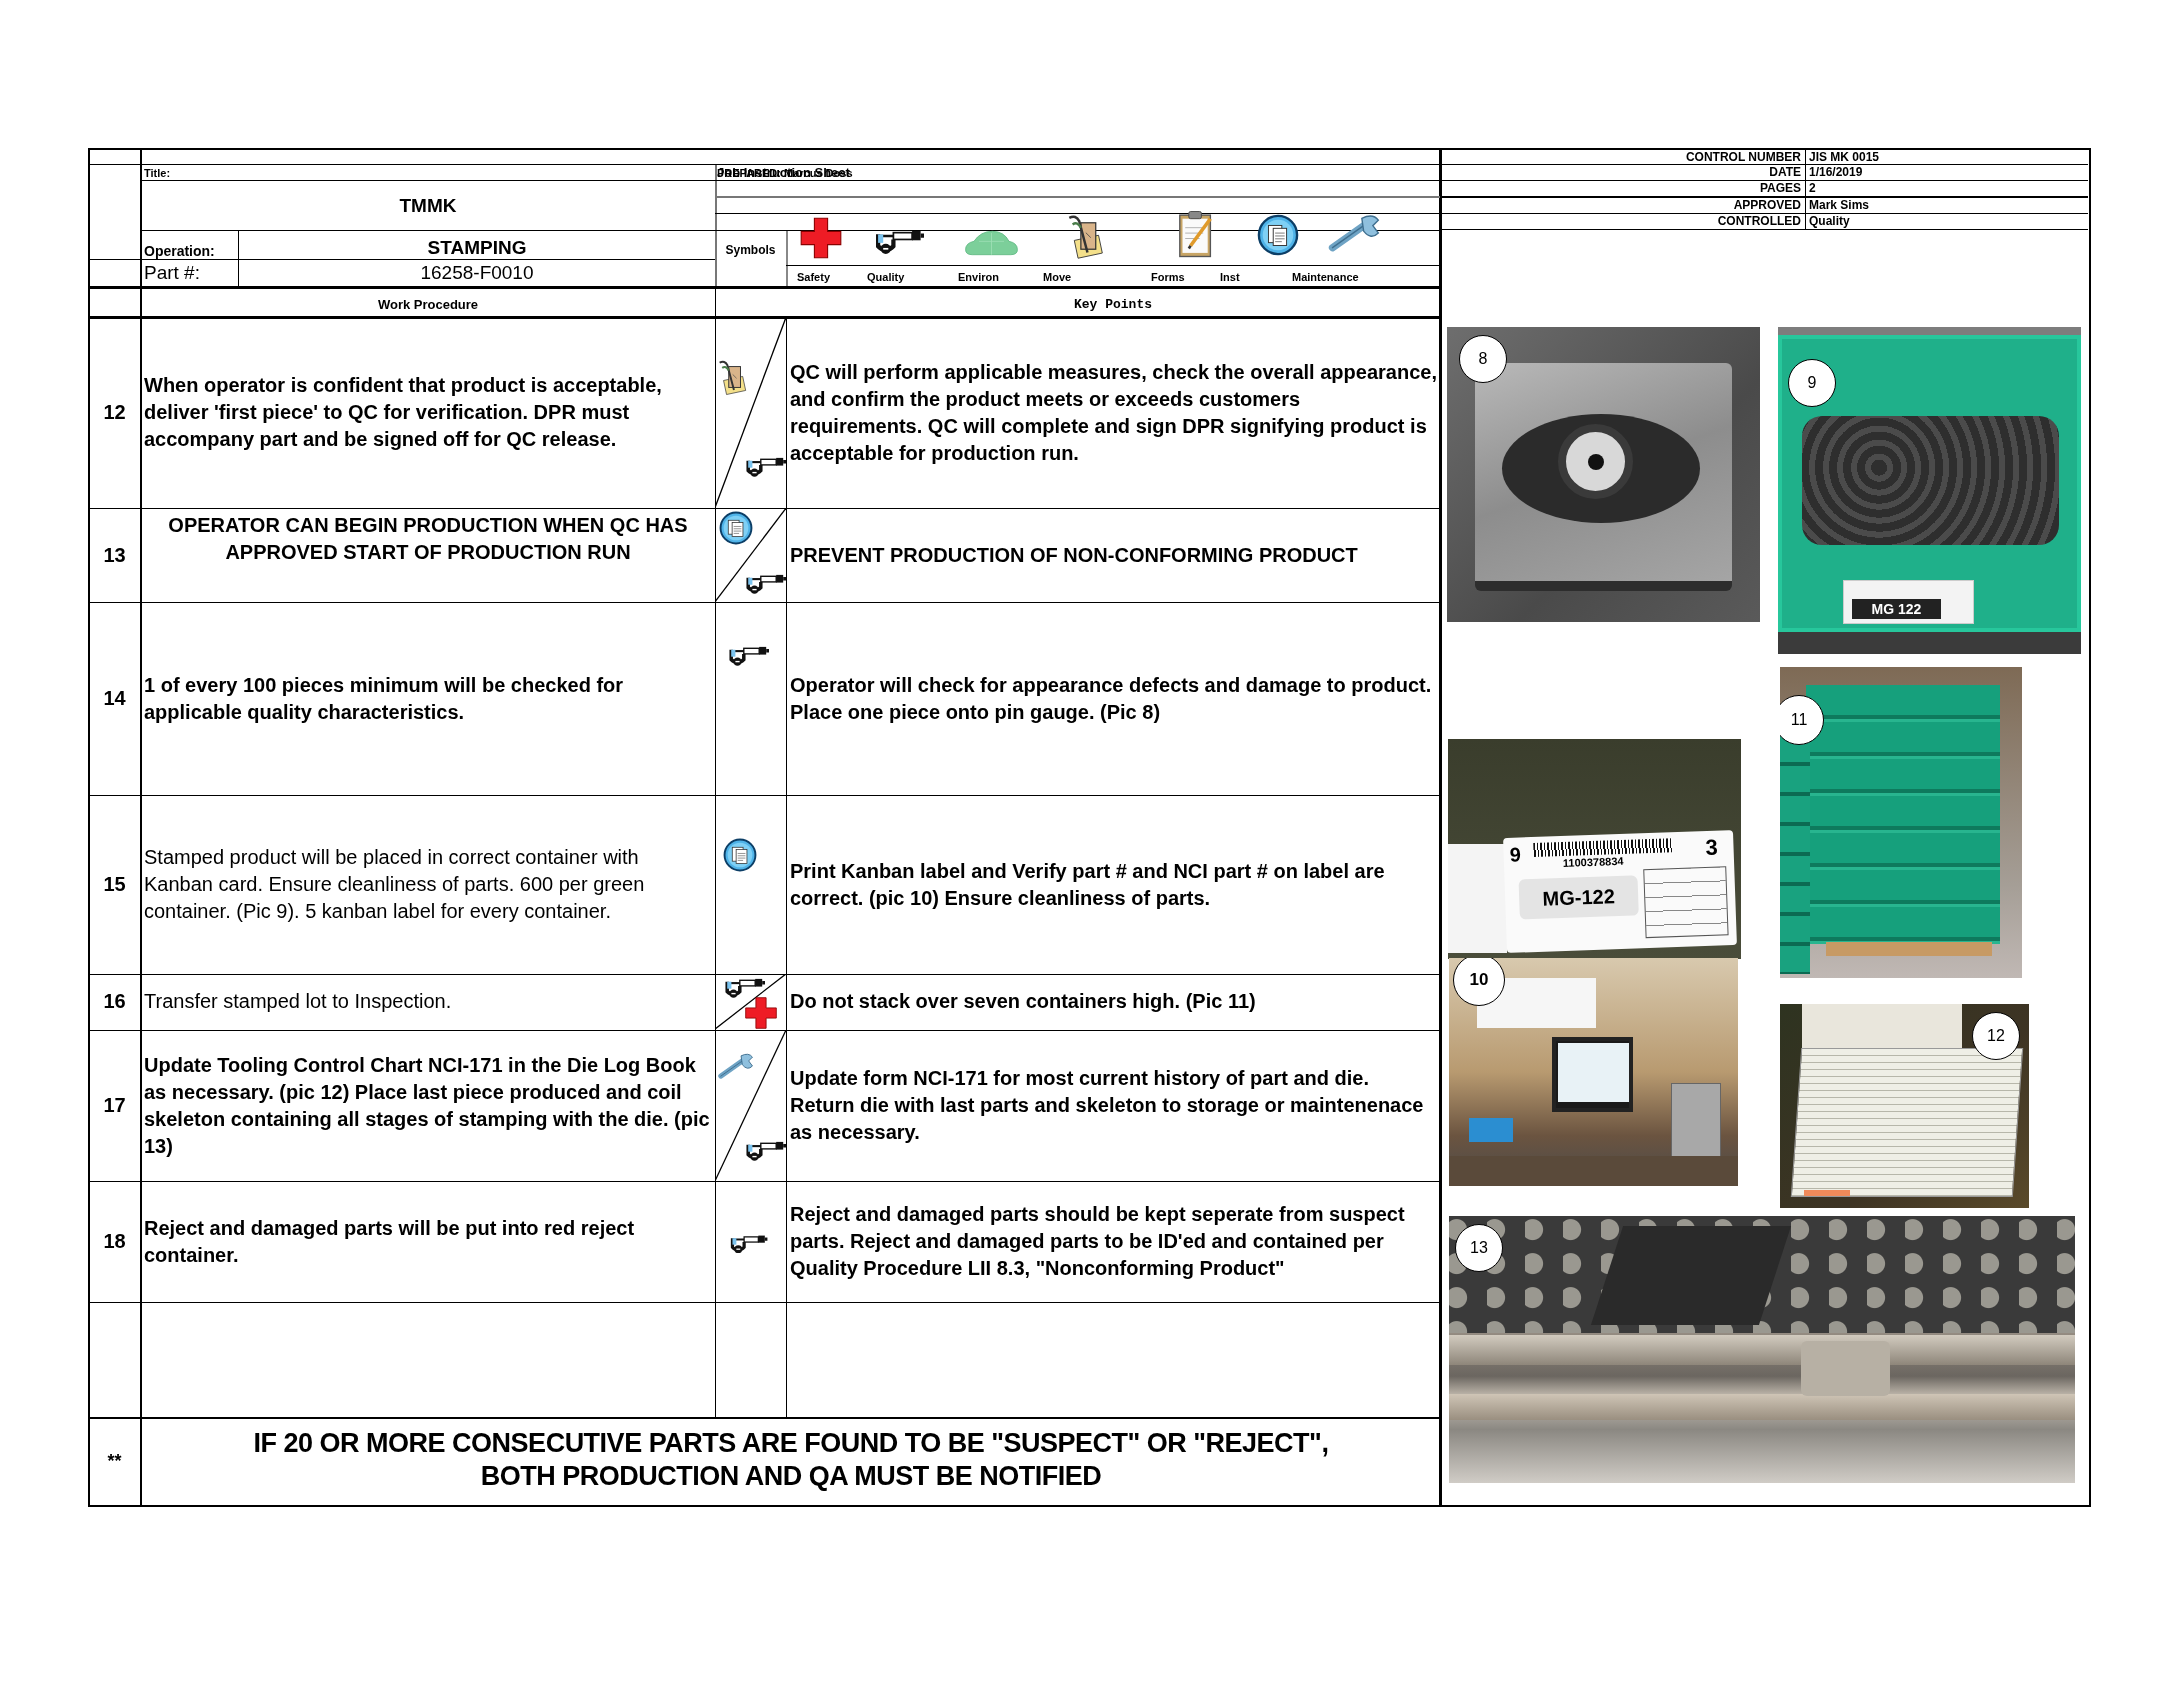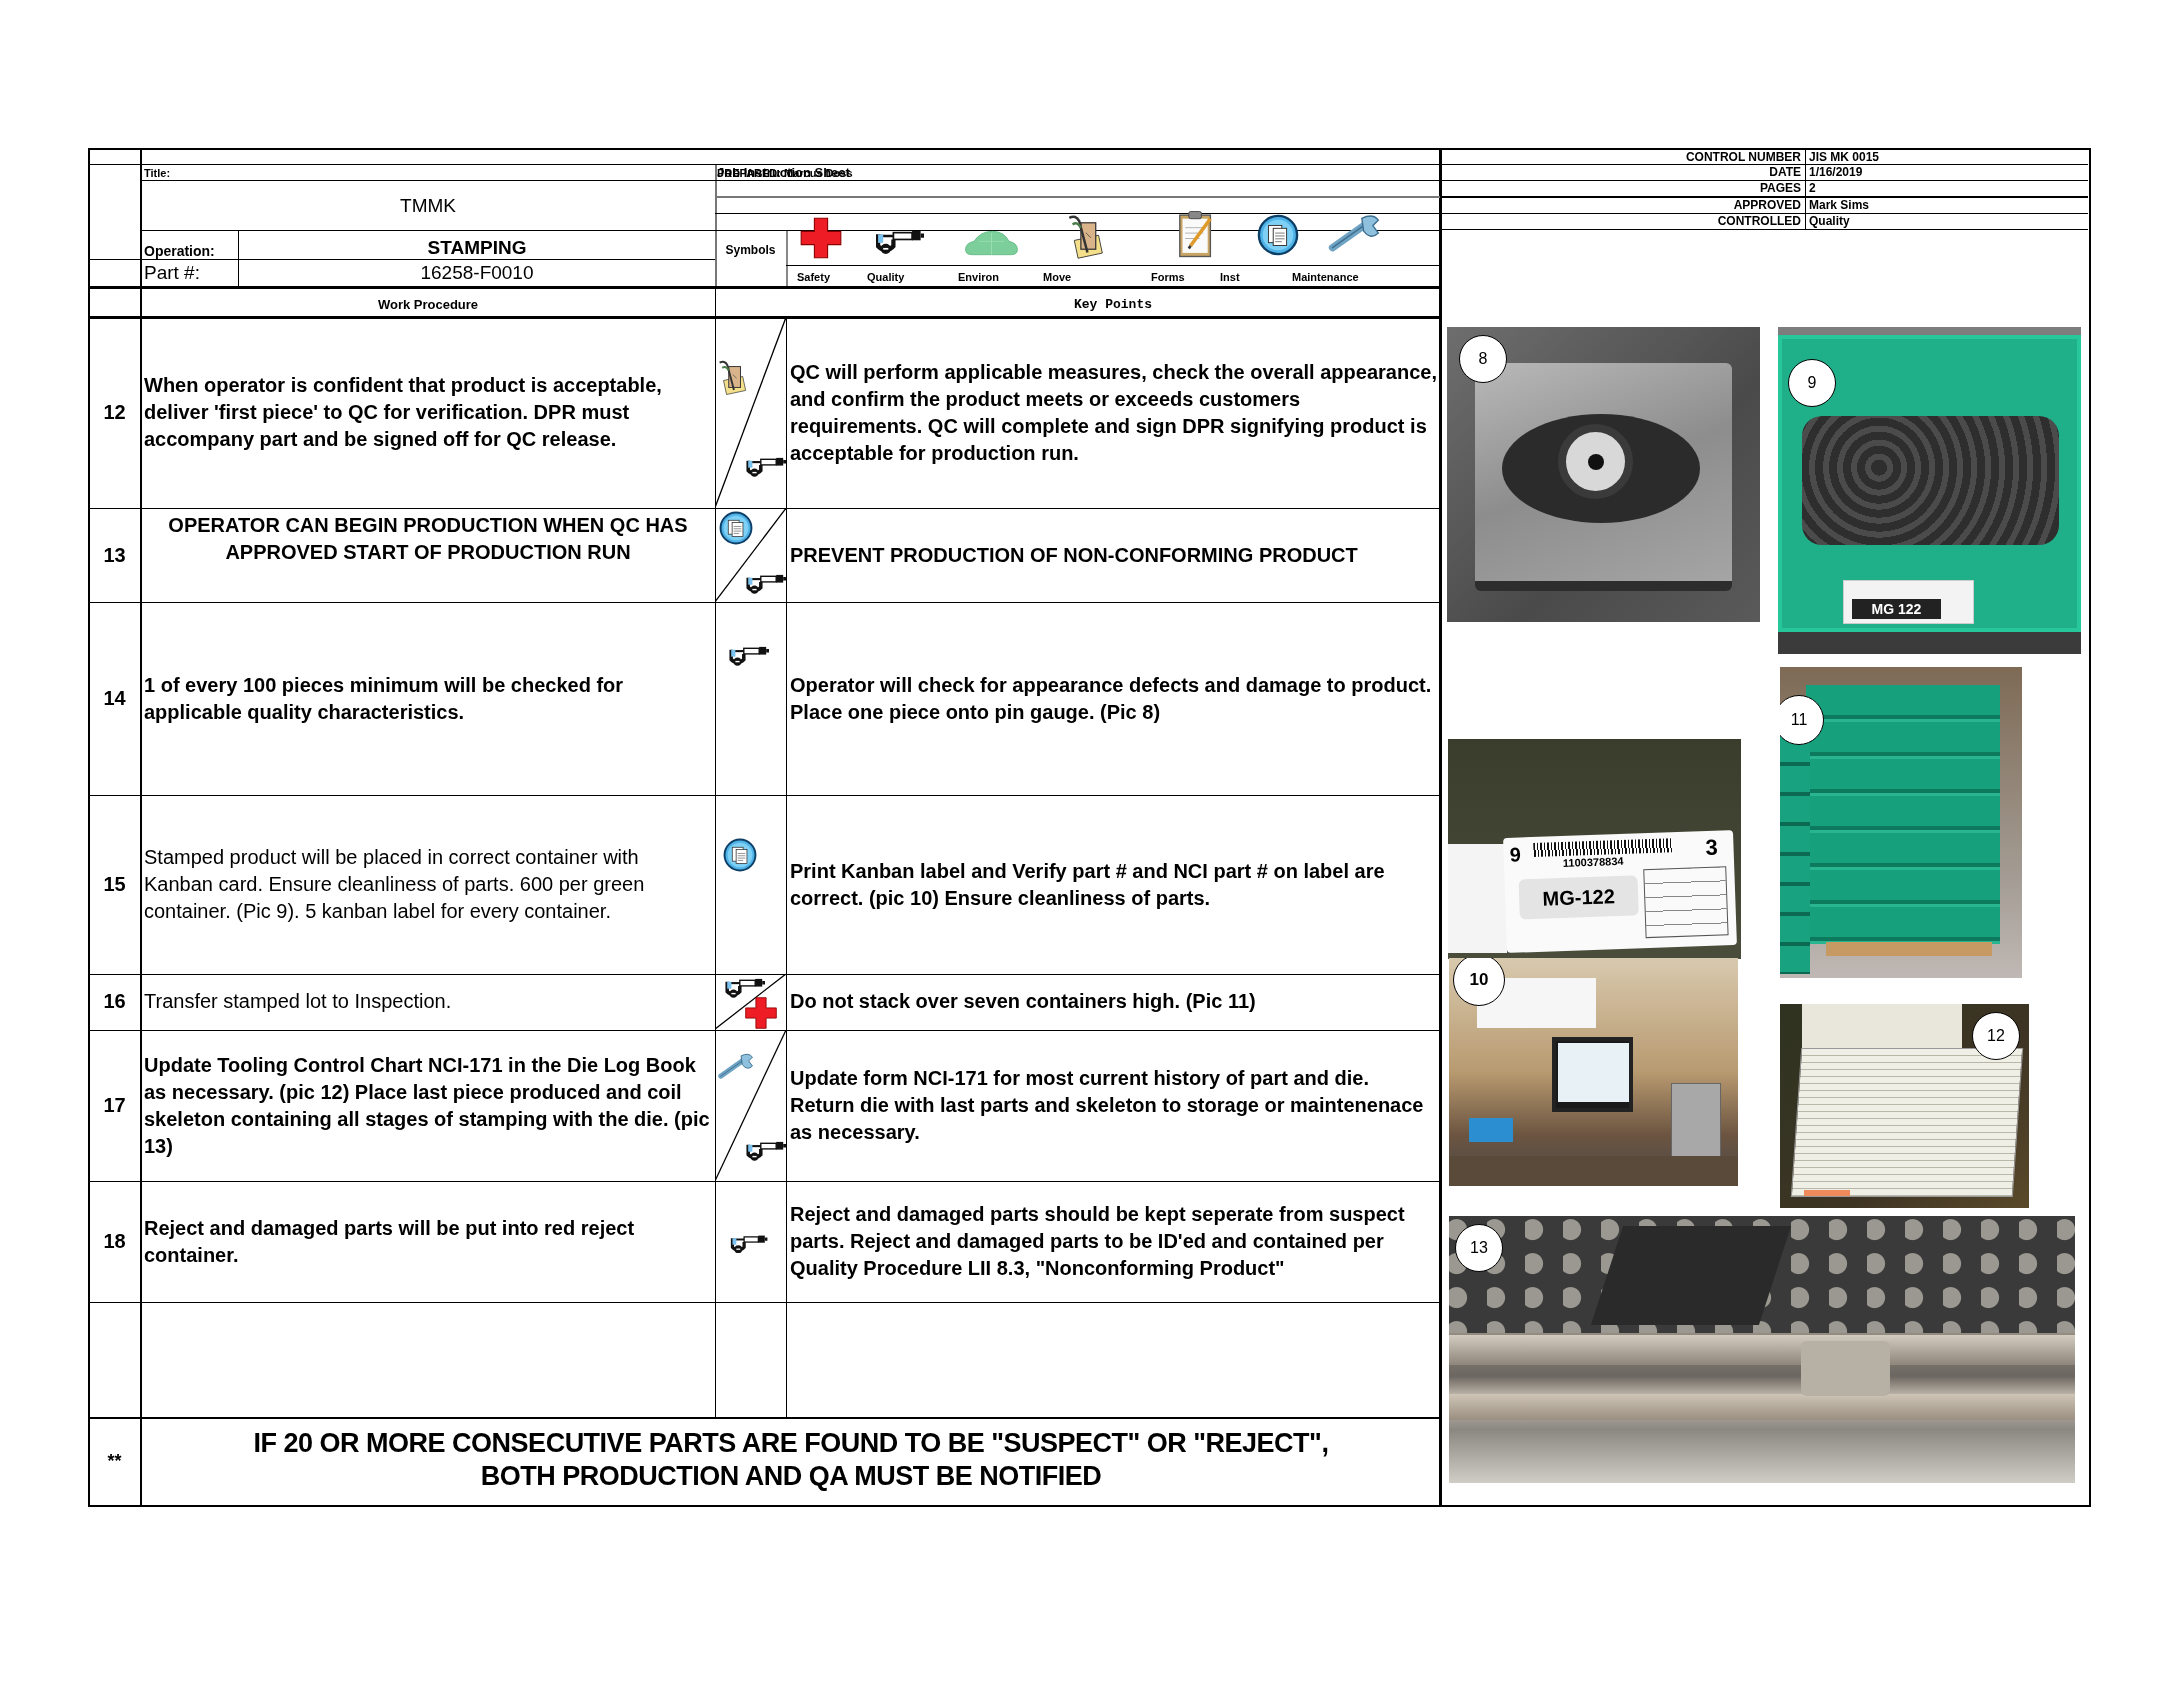--- a/index.html
+++ b/index.html
@@ -130,21 +130,21 @@
 
 <div class="abs small" style="left:717px; top:149px; font-size:13px; line-height:16px;margin-top:16px;">Job Instruction Sheet</div>
 
 <div class="abs tiny" style="left:144px; top:166px; line-height:14px;">Title:</div>
 
 <div class="abs tiny" style="left:717px; top:166px; line-height:14px;">
   <span>PREPARED:</span>
   <span>Marcus Doss</span>
 </div>
 
-<div class="abs" style="left:141px; top:194px; width:574px; text-align:center; font-size:19px; font-weight:normal; line-height:24px;">TMMK</div>
+<div class="abs" style="left:141px; top:194px; width:574px; text-align:center; font-size:19px; font-weight:bold; line-height:24px;">TMMK</div>
 
 <div class="abs" style="left:144px; top:243px; font-size:14px; font-weight:bold; line-height:16px;">Operation:</div>
 <div class="abs" style="left:239px; top:236px; width:476px; text-align:center; font-size:19px; font-weight:bold; line-height:24px;">STAMPING</div>
 
 <div class="abs" style="left:144px; top:261px; font-size:19px; line-height:24px;">Part #:</div>
 <div class="abs" style="left:239px; top:261px; width:476px; text-align:center; font-size:19px; line-height:24px;">16258-F0010</div>
 
 <div class="abs" style="left:141px; top:297px; width:574px; text-align:center; font-size:13px; font-weight:bold; line-height:16px;">Work Procedure</div>
 <div class="abs" style="left:786px; top:297px; width:654px; text-align:center; font-size:13px; font-weight:bold; line-height:16px;font-family:Liberation Mono, monospace;">Key Points</div>
 

